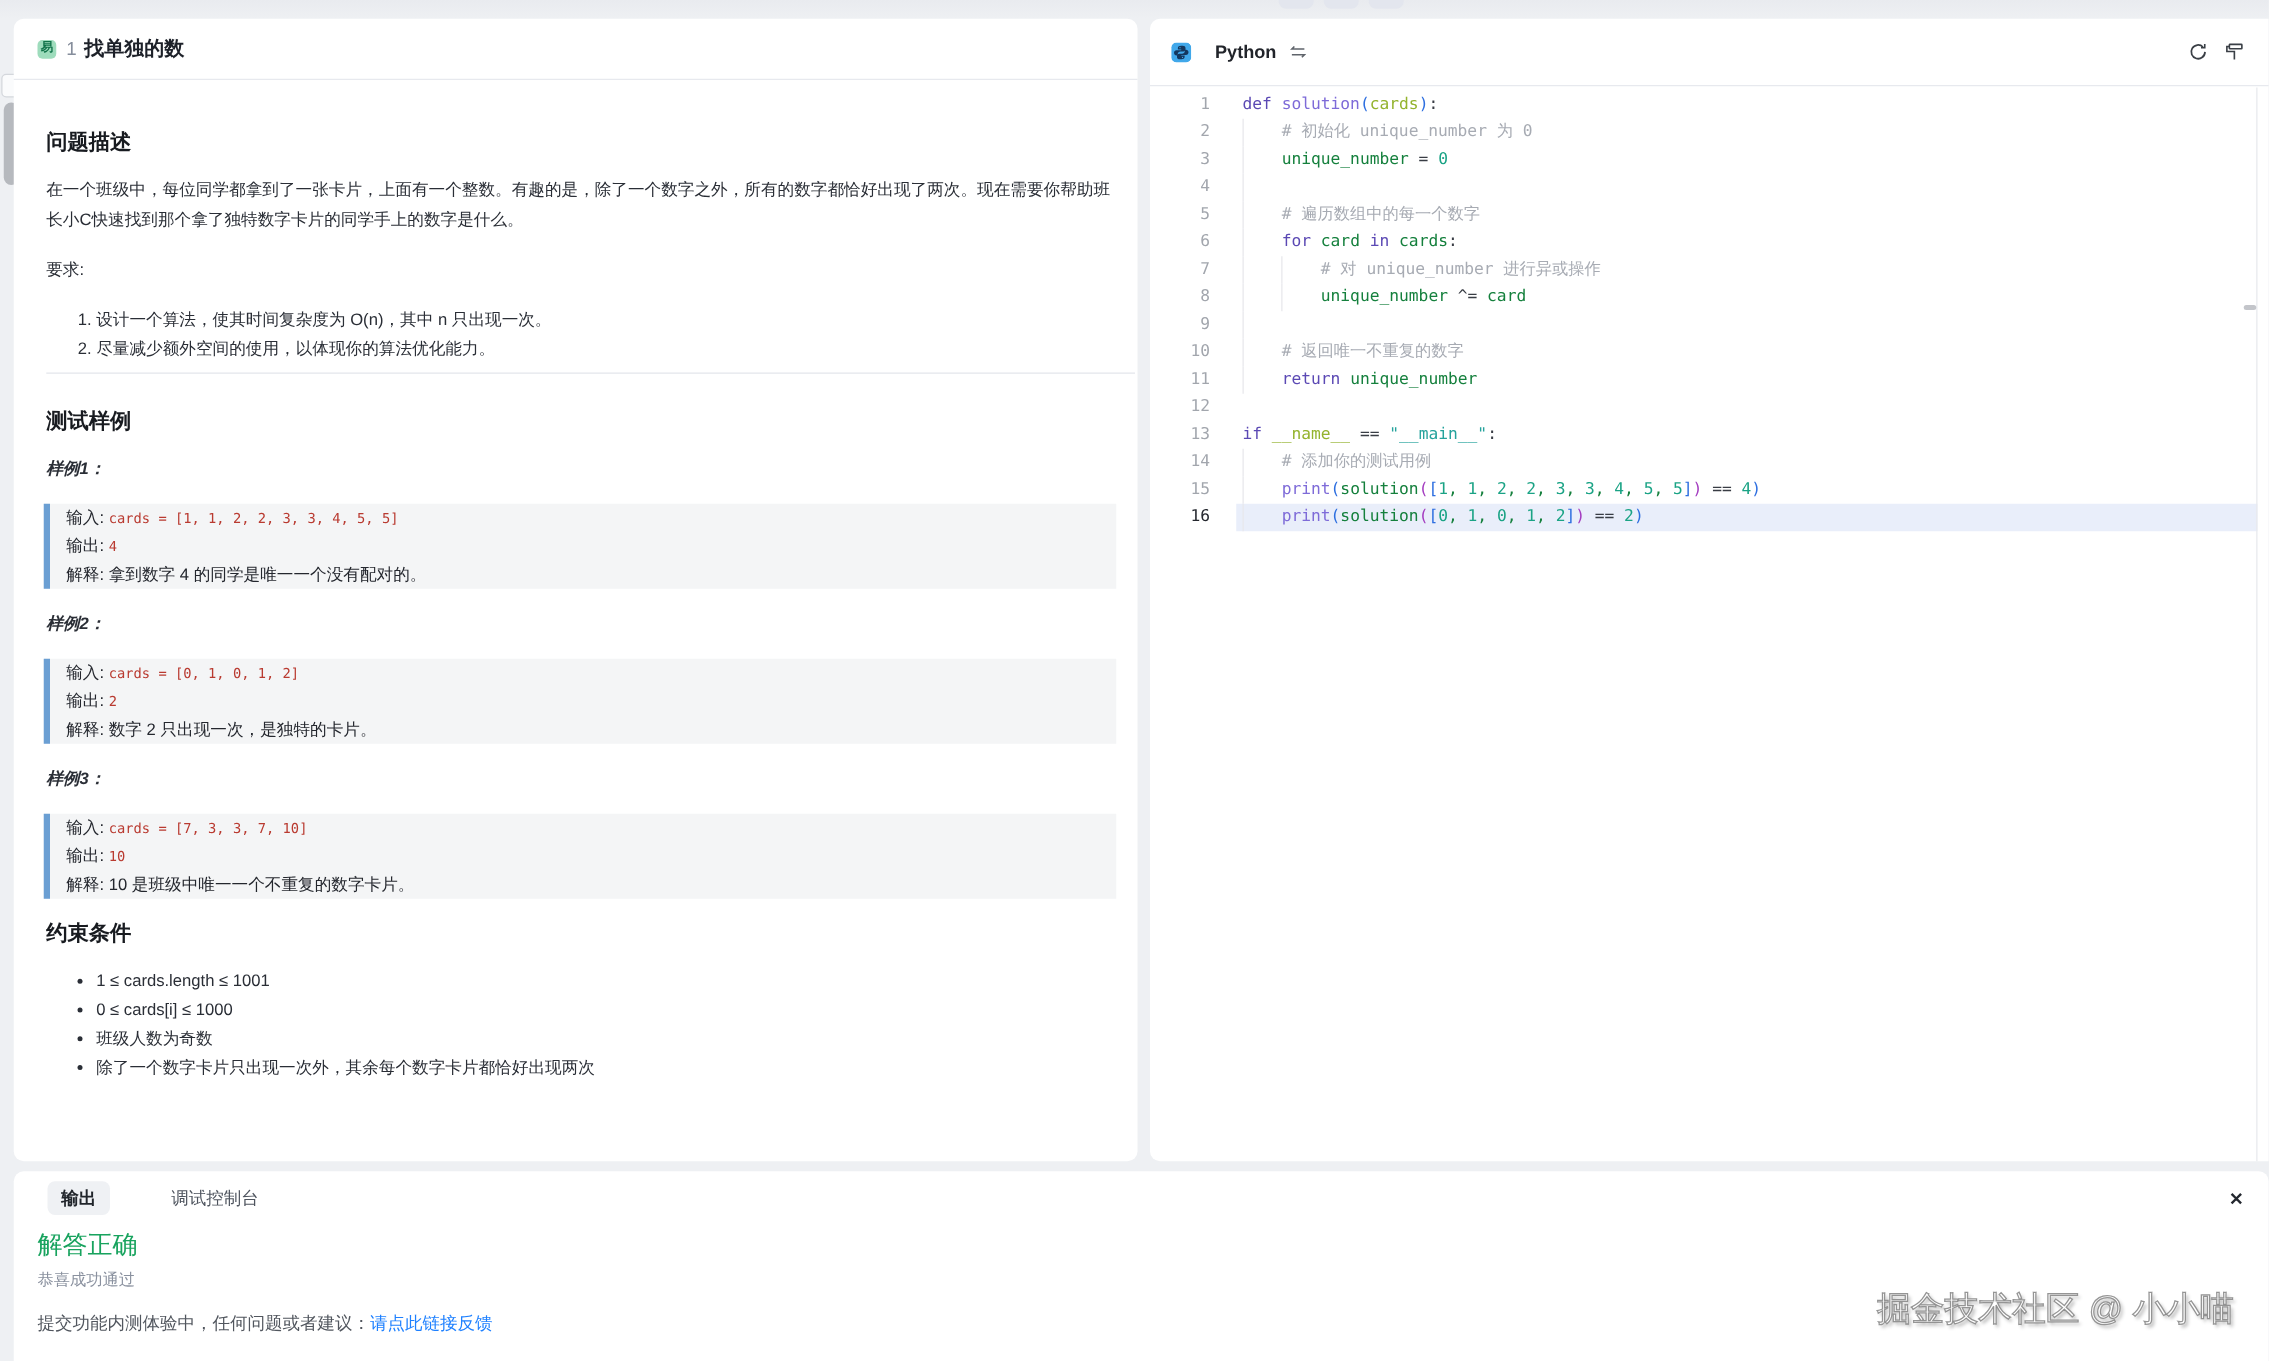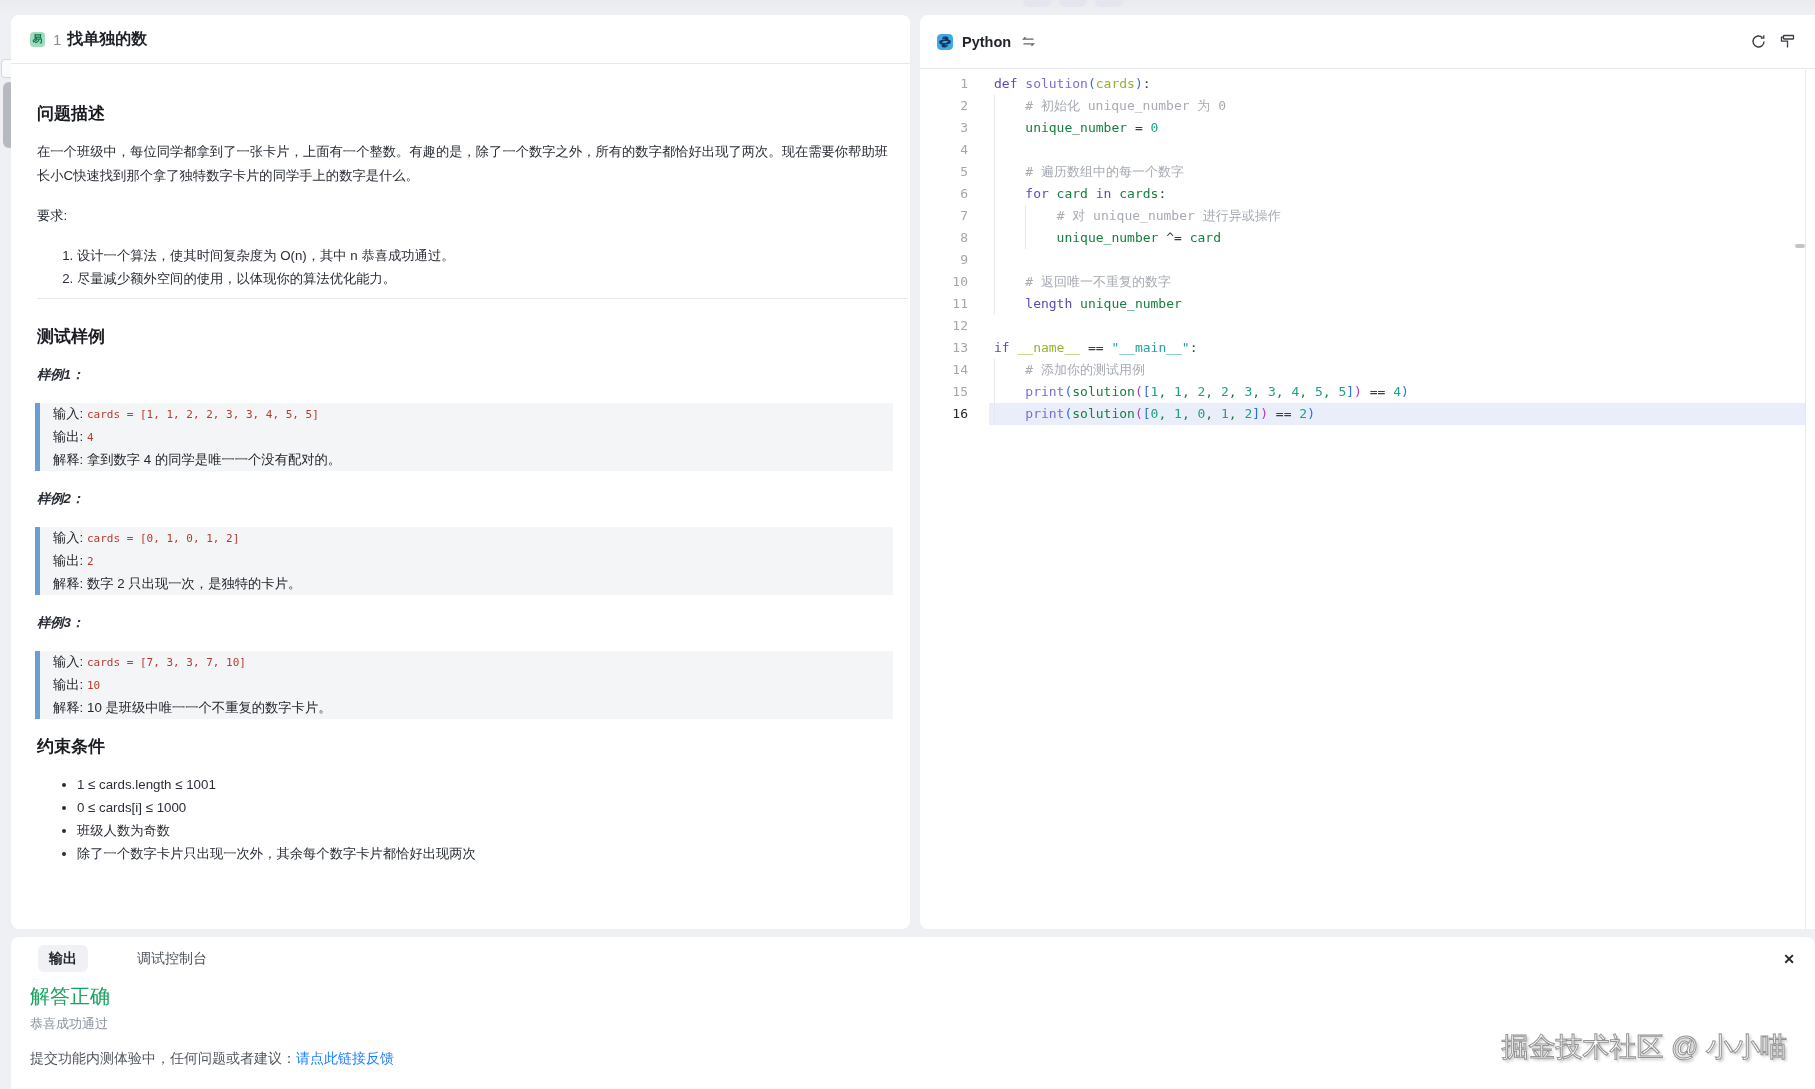--- a/index.html
+++ b/index.html
@@ -51,21 +51,21 @@
   blockquote.sample { background:#f4f5f6; border-left:5px solid #6b9fd3;
     margin:0 15px 16px 0; padding:0 10px 0 13px; }
   blockquote.sample .srow { font-size:13.3px; line-height:22px; color:#24272e; }
   blockquote.sample code { font-family:"DejaVu Sans Mono", monospace; font-size:11px;
     color:#b93a30; }
 
   
   .ed-header { height:54px; display:flex; align-items:center; padding:0 20px 0 17px;
     border-bottom:1px solid #e7e9ee; }
   .lang-icon { width:16px; height:16px; border-radius:4px; flex:0 0 auto; }
-  .lang-label { font-size:14.5px; font-weight:600; color:#21242a; margin-left:9px; }
+  .lang-label { font-size:14.5px; font-weight:600; color:#21242a; margin-left:19px; }
   .swap-icon { margin-left:11px; display:flex; }
   .ed-spacer { flex:1; }
   .icon-btn { display:flex; margin-left:14px; }
   .ed-area { position:relative; padding-top:4px; height:859px; overflow:hidden; }
   .code-line { display:flex; height:22px; position:relative; }
   .gutter { width:69px; flex:0 0 auto; text-align:right; padding-right:21px;
     font-family:"DejaVu Sans Mono", monospace; font-size:13px; line-height:22px; color:#a2a6ad; }
   .code-line.active .gutter { color:#24272e; }
   .code-text { position:relative; flex:1; font-family:"DejaVu Sans Mono", monospace;
     font-size:13px; line-height:22px; white-space:pre; }
@@ -116,21 +116,21 @@
   <div class="prob-header">
     <span class="diff-badge">易</span>
     <span class="prob-num">1</span>
     <span class="prob-title">找单独的数</span>
   </div>
   <div class="prob-body">
     <h3>问题描述</h3>
     <p>在一个班级中，每位同学都拿到了一张卡片，上面有一个整数。有趣的是，除了一个数字之外，所有的数字都恰好出现了两次。现在需要你帮助班长小C快速找到那个拿了独特数字卡片的同学手上的数字是什么。</p>
     <p>要求:</p>
     <ol id="req-list">
-        <li>设计一个算法，使其时间复杂度为 O(n)，其中 n 恭喜成功通过。</li>
+        <li>设计一个算法，使其时间复杂度为 O(n)，其中 n 只出现一次。</li>
         <li>尽量减少额外空间的使用，以体现你的算法优化能力。</li>
       </ol>
     <hr>
     <h3>测试样例</h3>
     <div id="samples-container">
         <p class="sample-label">样例1：</p>
         <blockquote class="sample">
           <div class="srow">输入: <code>cards = [1, 1, 2, 2, 3, 3, 4, 5, 5]</code></div>
           <div class="srow">输出: <code>4</code></div>
           <div class="srow">解释: 拿到数字 4 的同学是唯一一个没有配对的。</div>
@@ -223,21 +223,21 @@
       <div class="code-line">
         <div class="gutter">9</div>
         <div class="code-text"><span class="guide" style="left: 5px;"></span><span style="padding-left: 5px; position: relative;"></span></div>
       </div>
       <div class="code-line">
         <div class="gutter">10</div>
         <div class="code-text"><span class="guide" style="left: 5px;"></span><span style="padding-left: 5px; position: relative;"><span class="tok-df">    </span><span class="tok-cm"># 返回唯一不重复的数字</span></span></div>
       </div>
       <div class="code-line">
         <div class="gutter">11</div>
-        <div class="code-text"><span class="guide" style="left: 5px;"></span><span style="padding-left: 5px; position: relative;"><span class="tok-df">    </span><span class="tok-kw">length</span><span class="tok-df"> unique_number</span></span></div>
+        <div class="code-text"><span class="guide" style="left: 5px;"></span><span style="padding-left: 5px; position: relative;"><span class="tok-df">    </span><span class="tok-kw">return</span><span class="tok-df"> unique_number</span></span></div>
       </div>
       <div class="code-line">
         <div class="gutter">12</div>
         <div class="code-text"><span style="padding-left: 5px; position: relative;"></span></div>
       </div>
       <div class="code-line">
         <div class="gutter">13</div>
         <div class="code-text"><span style="padding-left: 5px; position: relative;"><span class="tok-kw">if</span><span class="tok-df"> </span><span class="tok-pm">__name__</span><span class="tok-df"> </span><span class="tok-op">==</span><span class="tok-df"> </span><span class="tok-str">"__main__"</span><span class="tok-op">:</span></span></div>
       </div>
       <div class="code-line">

